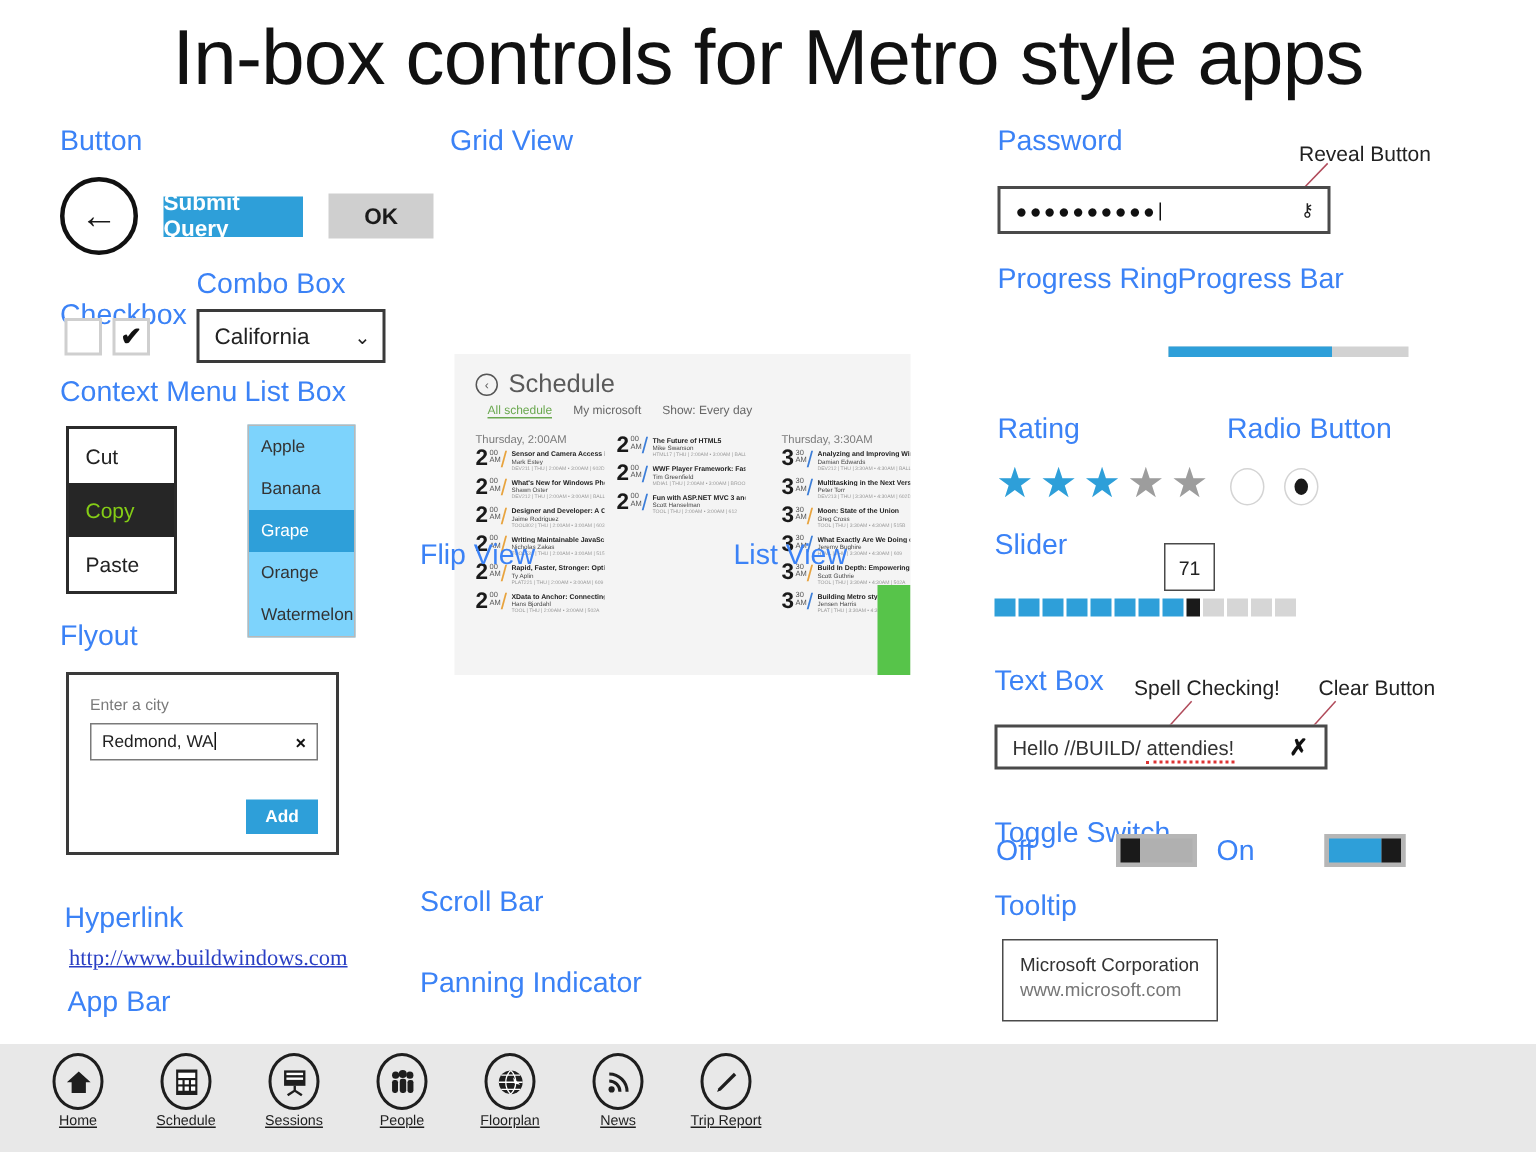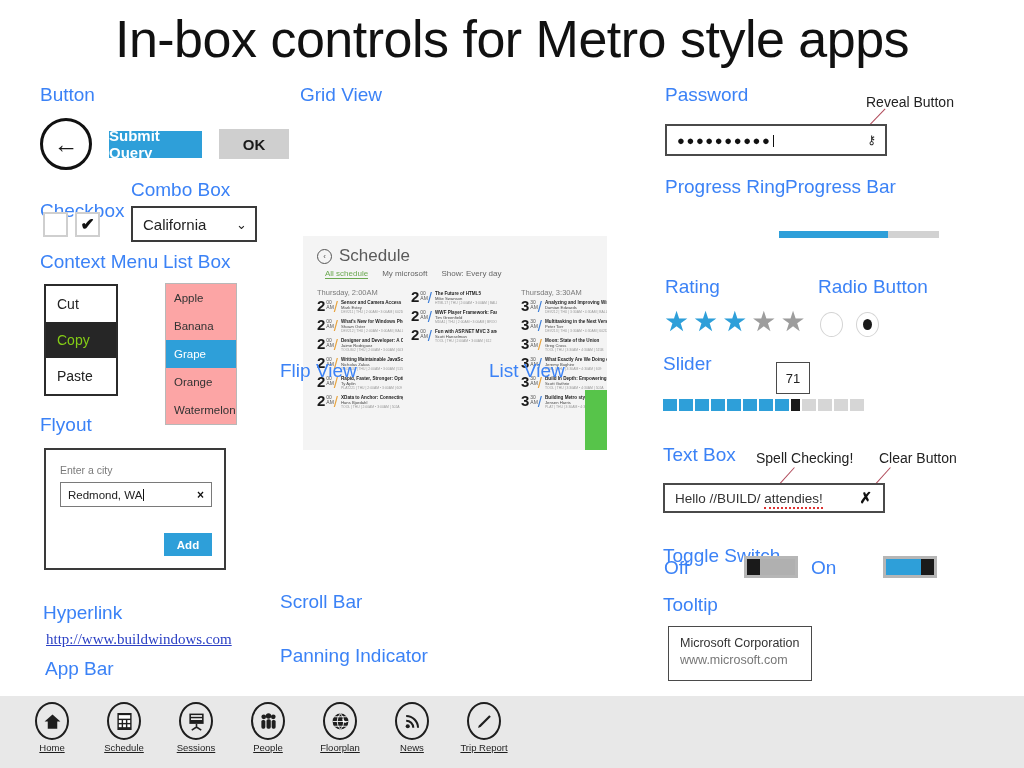--- a/index.html
+++ b/index.html
@@ -49,21 +49,21 @@
   }
   .chev{font-size:13px;color:#222;}
 
   
   .ctx{width:74px;border:2px solid #2b2b2b;background:#fff;box-sizing:border-box;}
   .ctx .item{height:36px;display:flex;align-items:center;padding-left:11px;
              font-size:14px;color:#222;box-sizing:border-box;}
   .ctx .item.sel{background:#262626;color:#84cc16;}
 
   
-  .lbx{width:72px;border:1px solid #b8b8b8;background:#fca5a5;box-sizing:border-box;}
+  .lbx{width:72px;border:1px solid #b8b8b8;background:#7dd3fc;box-sizing:border-box;}
   .lbx .item{height:28px;display:flex;align-items:center;padding-left:8px;
              font-size:11.5px;color:#333;box-sizing:border-box;}
   .lbx .item.sel{background:#2e9fd9;color:#fff;}
 
   
   .flyout{width:182px;height:122px;border:2px solid #3a3a3a;background:#fff;
           box-sizing:border-box;position:relative;}
   .flyout .lbl{position:absolute;left:14px;top:14px;font-size:10.5px;color:#7a7a7a;}
   .flyout .inp{position:absolute;left:14px;top:32px;width:152px;height:25px;
                border:1px solid #7a7a7a;background:#fff;box-sizing:border-box;

